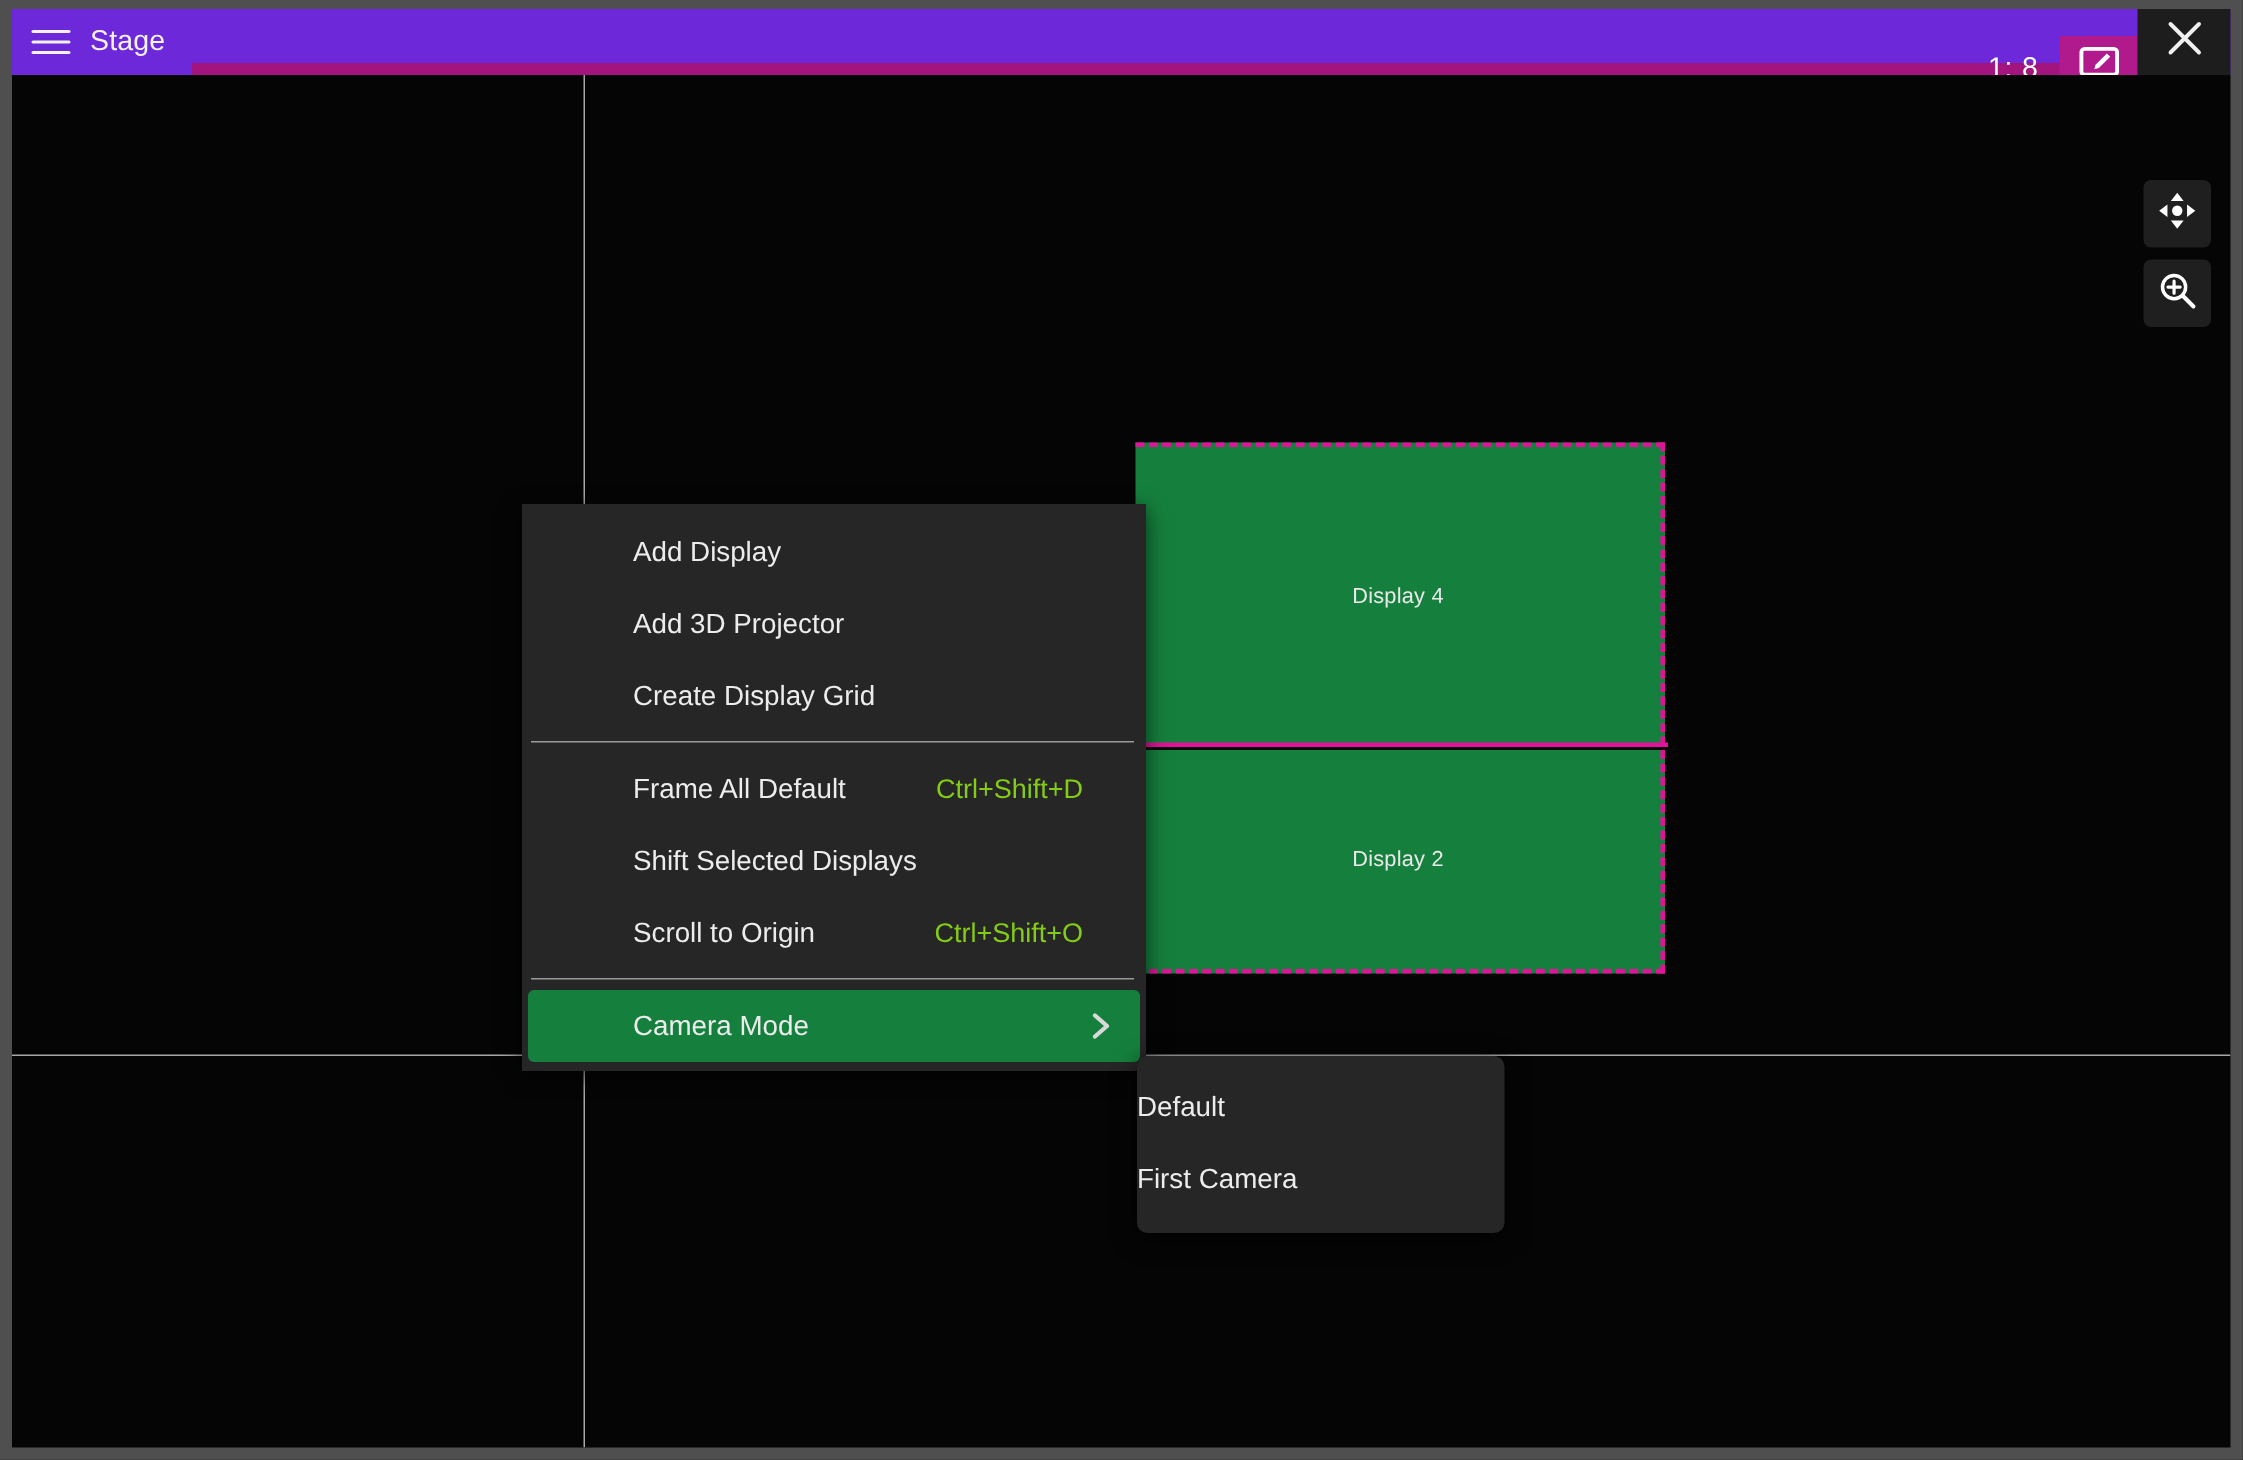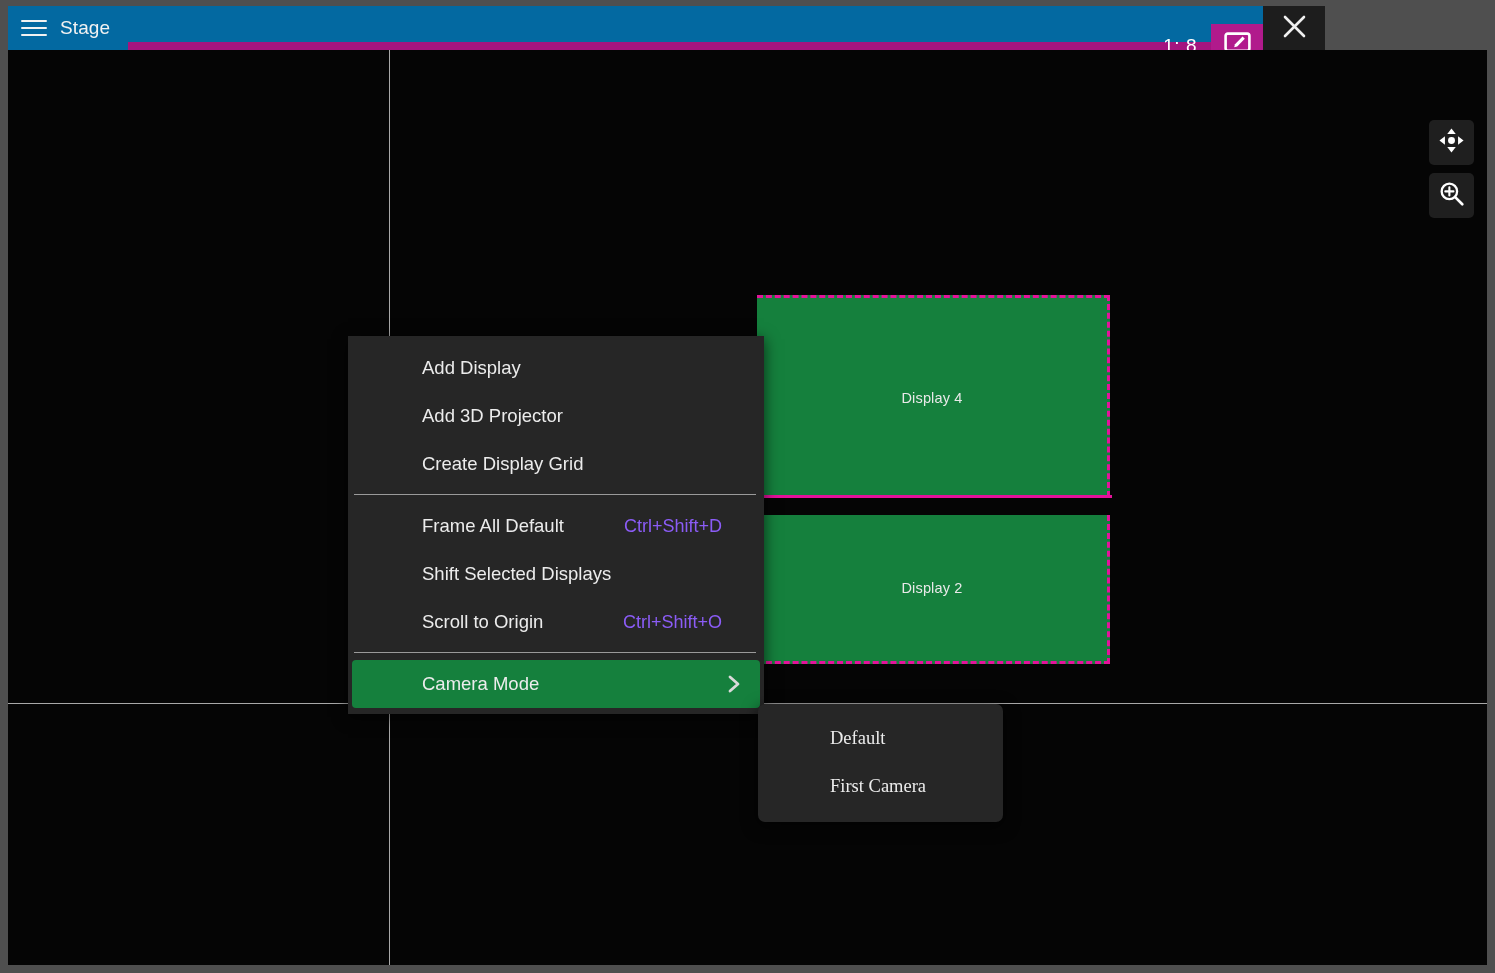--- a/index.html
+++ b/index.html
@@ -19,23 +19,23 @@
     width: 1495px;
     height: 973px;
     background: #4f4f4f;
     padding: 0 0 8px 0;
   }
 
   
   #title-bar {
     position: absolute;
     left: 8px; top: 6px;
-    width: 1317px;
+    width: 1479px;
     height: 44px;
-    background: #0369a1;
+    background: #6d28d9;
     display: flex;
     align-items: stretch;
   }
   #menu-btn {
     width: 52px;
     display: flex; align-items: center; justify-content: center;
     cursor: pointer;
   }
   #hamburger { width: 26px; height: 17px; position: relative; }
   #hamburger i {
@@ -110,21 +110,21 @@
     pointer-events: none;
   }
   #display4-box {
     left: 749px; top: 245px; width: 353px; height: 202px;
     border-top: 3px dashed #e4129b;
     border-right: 3px dashed #e4129b;
     border-left: 0;
     border-bottom: 0;
   }
   #display2-box {
-    left: 749px; top: 465px; width: 353px; height: 149px;
+    left: 749px; top: 450px; width: 353px; height: 149px;
     border-right: 3px dashed #e4129b;
     border-bottom: 3px dashed #e4129b;
     border-top: 0; border-left: 0;
   }
   #display-divider {
     position: absolute;
     left: 749px; top: 445px; width: 355px; height: 3px;
     background: #e4129b;
   }
 
@@ -159,21 +159,21 @@
     align-items: center;
     padding: 0 10px 0 70px;
     color: #ececec;
     font-size: 18.5px;
     cursor: pointer;
     border-radius: 4px;
     margin: 0 4px;
   }
   .menu-item .shortcut {
     margin-left: auto;
-    color: #8b5cf6;
+    color: #84cc16;
     font-size: 18px;
     padding-right: 28px;
   }
   .menu-item.highlight { background: #15803d; }
   .menu-item .chev {
     margin-left: auto;
     padding-right: 6px;
     display: flex; align-items: center;
   }
   .menu-sep {
@@ -189,25 +189,23 @@
     width: 245px;
     background: #262626;
     padding: 10px 0 12px 0;
     border-radius: 7px;
     box-shadow: 0 4px 16px rgba(0,0,0,.7);
     z-index: 50;
   }
   .sub-item {
     height: 48px;
     display: flex; align-items: center;
-    padding-left: 72px;
     color: #ececec;
     font-size: 18.5px;
     cursor: pointer;
-    font-family: Liberation Serif, serif;
   }
 </style>
 </head>
 <body>
 
 <div id="window-frame">
 
   <div id="title-bar">
 
     <div id="menu-btn">

